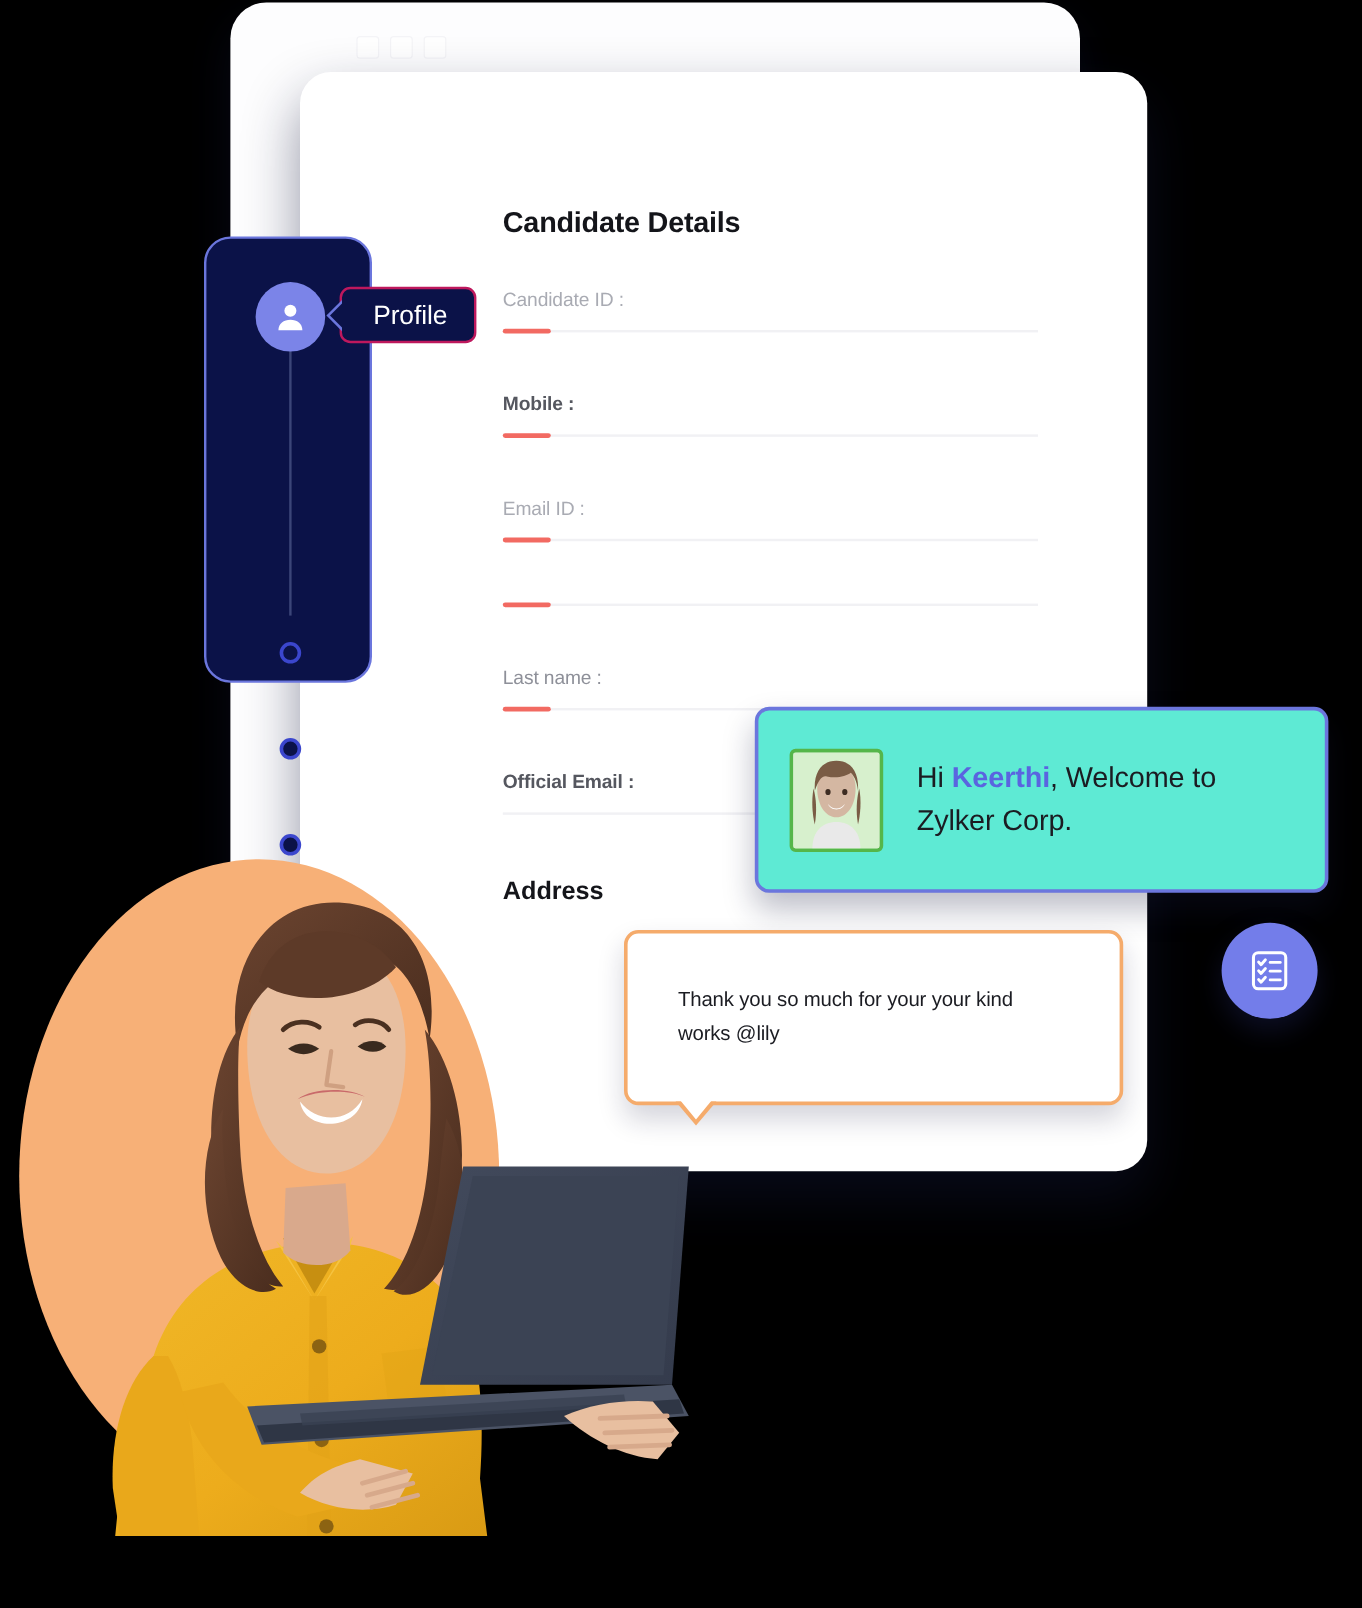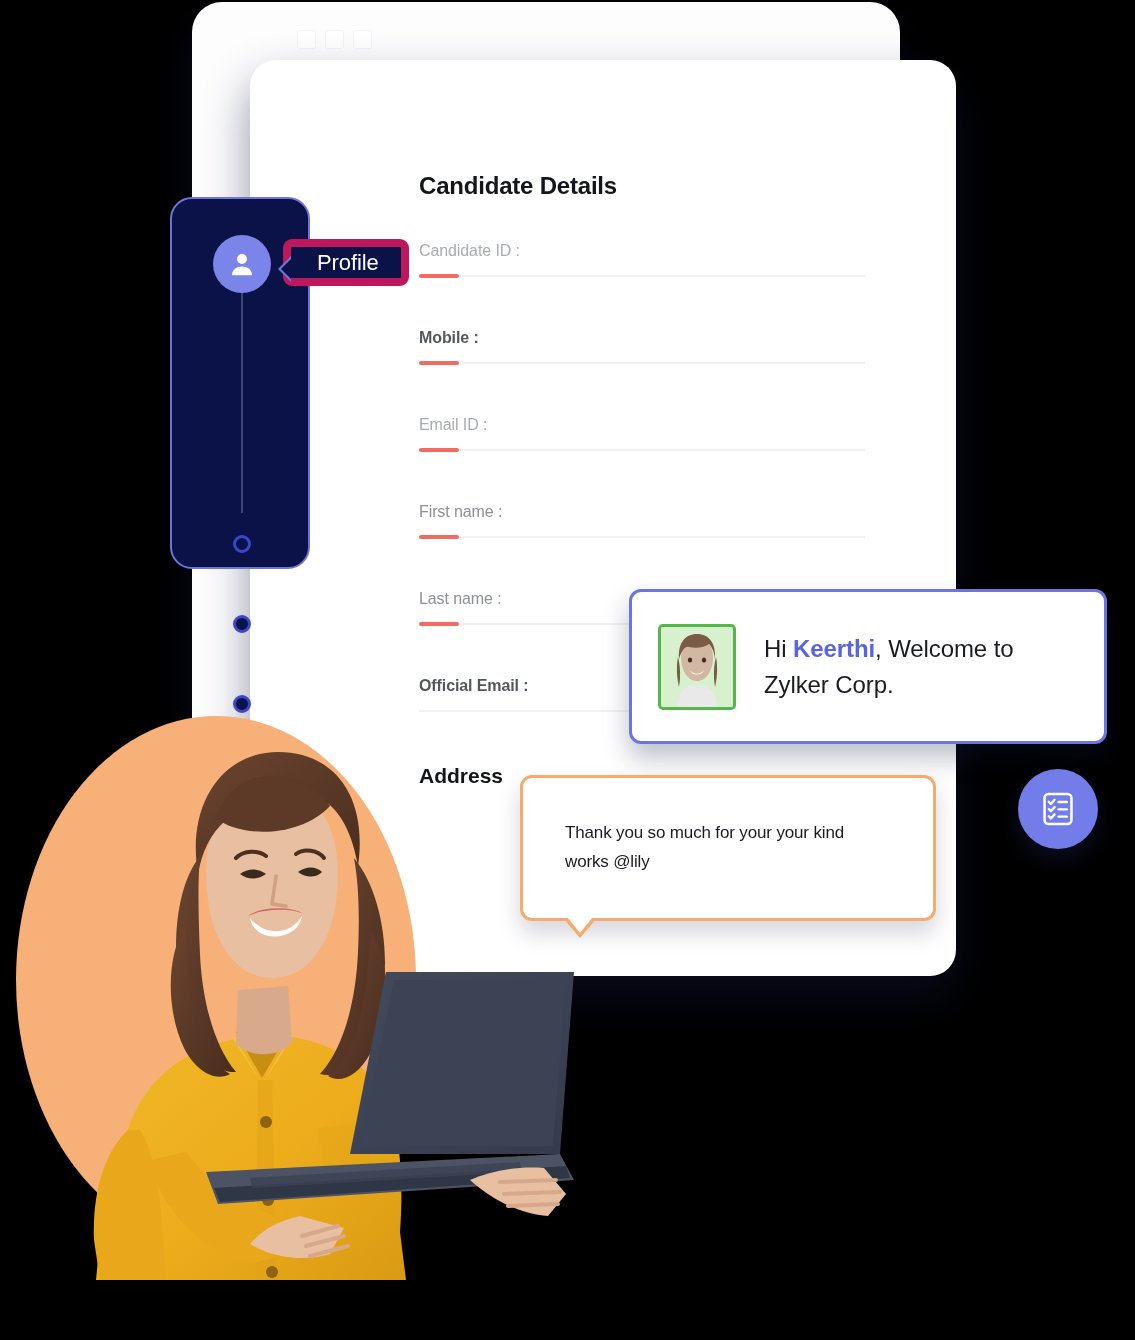--- a/index.html
+++ b/index.html
@@ -154,21 +154,21 @@
   .step-dot.d3 { top: 496px; }
 
   
   .profile-tip {
     position: absolute;
     left: 283px;
     top: 239px;
     height: 47px;
     padding: 0 22px 0 26px;
     background: #0b1248;
-    border: 8px solid #be185d;
+    border: 2px solid #be185d;
     border-radius: 9px;
     display: flex;
     align-items: center;
     box-sizing: border-box;
   }
   .profile-tip span {
     color: #ffffff;
     font-size: 22px;
     letter-spacing: -0.1px;
   }
@@ -194,21 +194,21 @@
     border-right: 10px solid #0b1248;
   }
 
   
   .welcome-bubble {
     position: absolute;
     left: 629px;
     top: 589px;
     width: 478px;
     height: 155px;
-    background: #ffffff;
+    background: #5eead4;
     border: 3px solid #6b76dd;
     border-radius: 12px;
     box-sizing: border-box;
     display: flex;
     align-items: center;
     padding: 0 26px;
     box-shadow: 0 14px 26px rgba(20,24,60,0.28);
   }
   .welcome-avatar {
     width: 72px;
@@ -341,21 +341,20 @@
       </div>
 
       <div class="field">
         <span class="field-label">Email ID :</span>
         <div class="field-line">
           <div class="field-accent"></div>
         </div>
       </div>
 
       <div class="field mid">
-        <span class="field-label">First name :</span>
         <div class="field-line">
           <div class="field-accent"></div>
         </div>
       </div>
 
       <div class="field mid">
         <span class="field-label">Last name :</span>
         <div class="field-line">
           <div class="field-accent"></div>
         </div>

